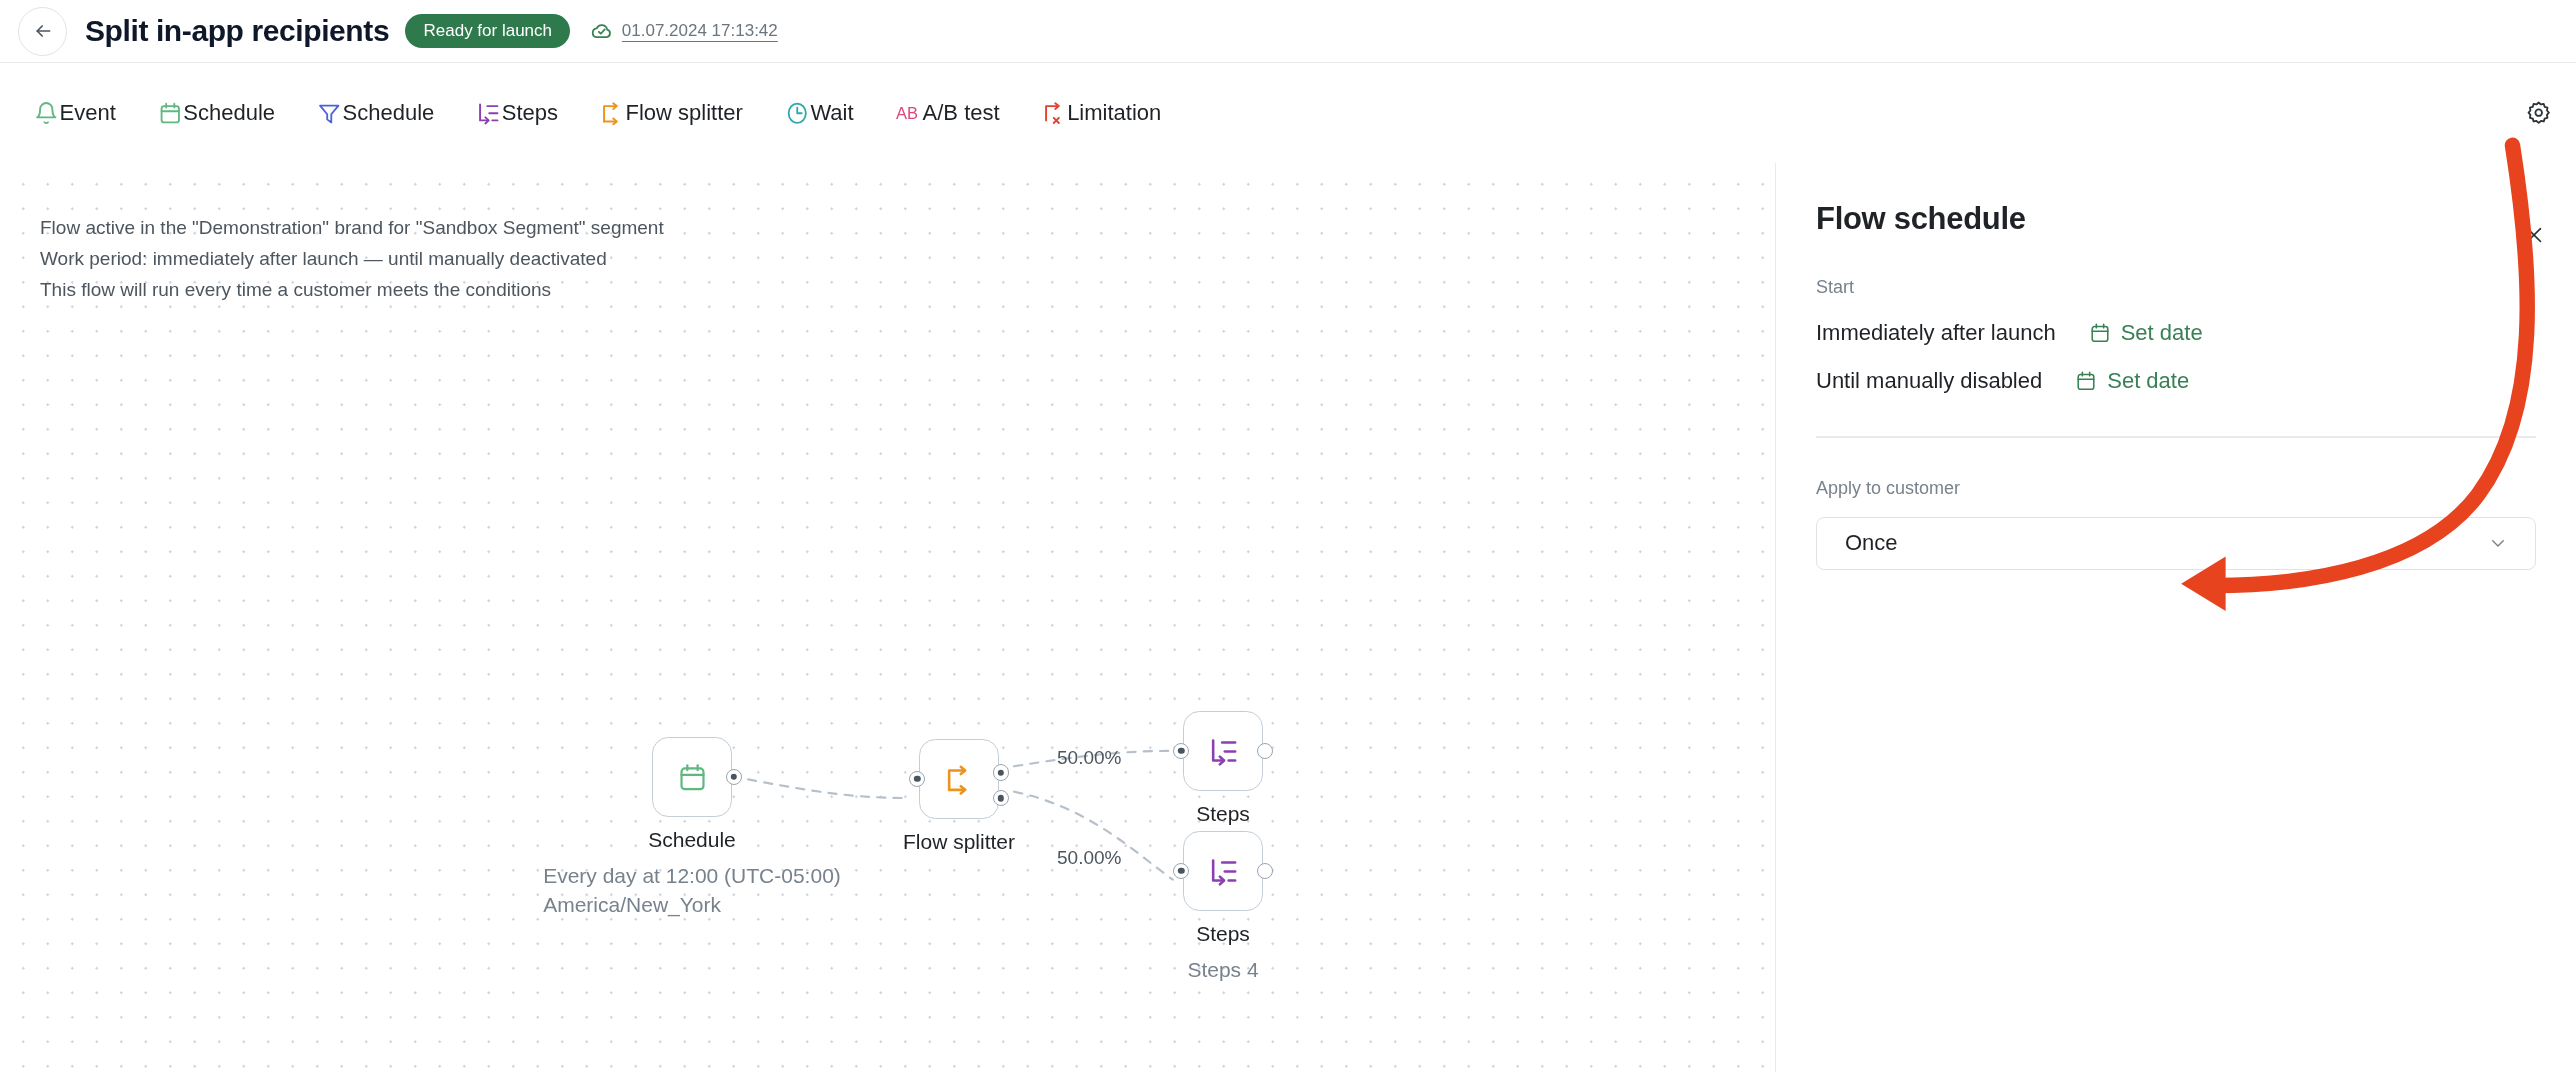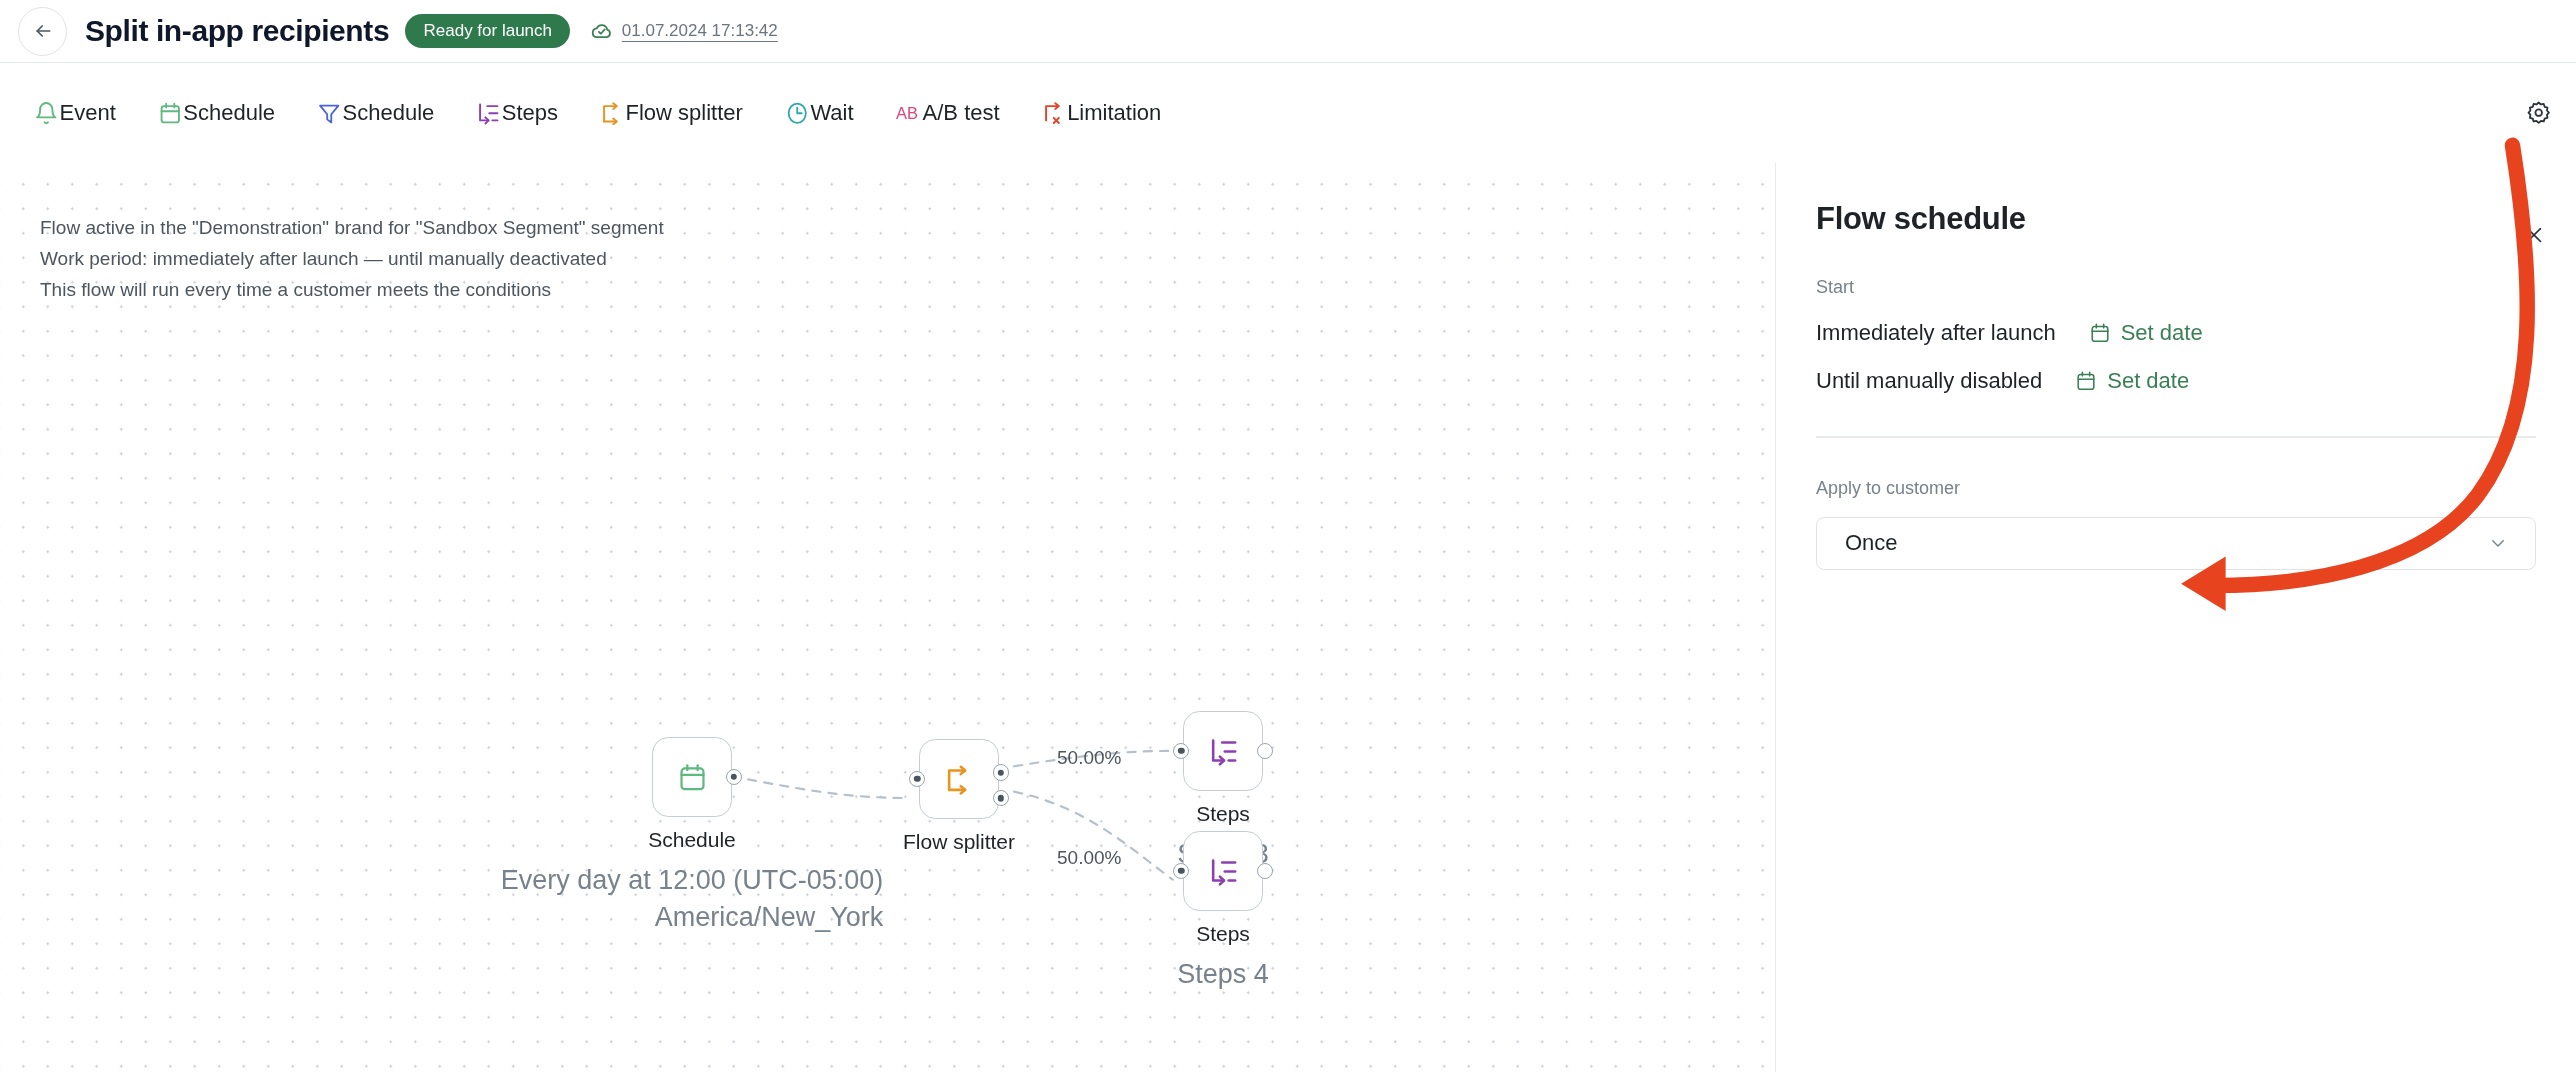--- a/index.html
+++ b/index.html
@@ -153,22 +153,22 @@
   }
   .node-title {
     position: absolute; left: 50%; transform: translateX(-50%);
     top: 91px;
     font-size: 21px; color: #1f2328;
     white-space: nowrap; text-align: center;
   }
   .node-sub {
     position: absolute; left: 50%; transform: translateX(-50%);
     top: 125px;
-    font-size: 27px; color: #77828d;
-    white-space: nowrap; text-align: right; line-height: 1.38;
+    font-size: 21px; color: #77828d;
+    white-space: nowrap; text-align: left; line-height: 1.38;
   }
   .port {
     position: absolute;
     width: 16.3px; height: 16.3px;
     border-radius: 50%;
     border: 1.8px solid #9aa4b2;
     background: #fff;
     top: 50%;
     cursor: crosshair;
   }

